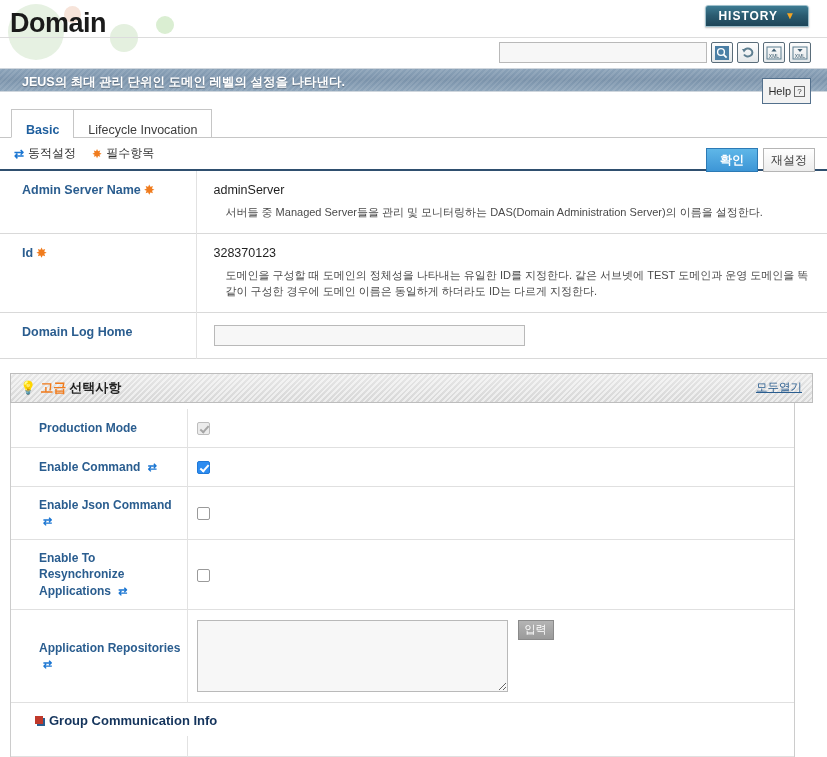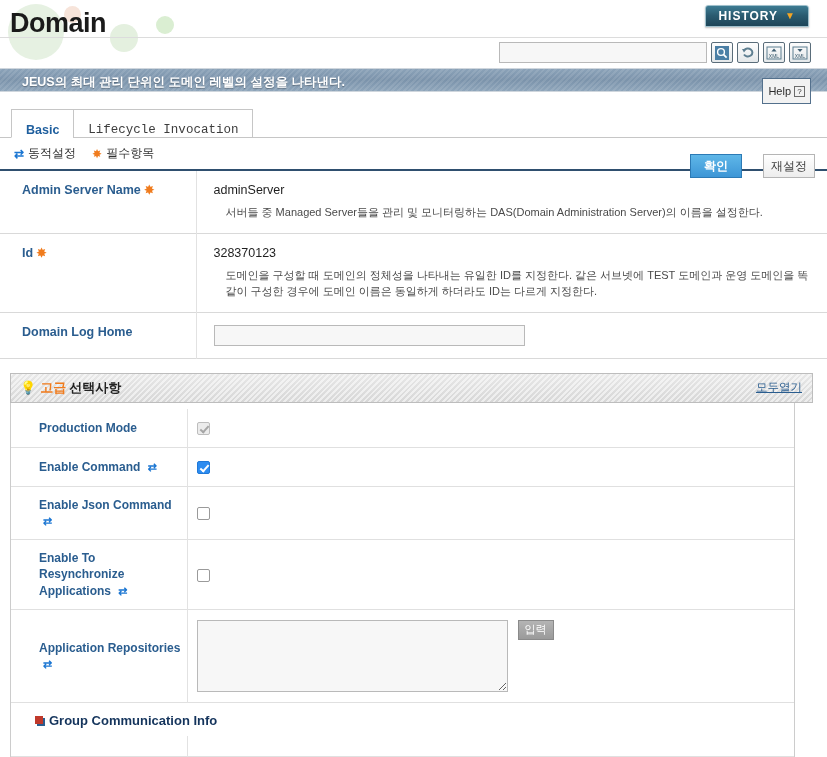--- a/index.html
+++ b/index.html
@@ -112,21 +112,21 @@
   .tab {
     position: relative; z-index: 2;
     height: 29px; padding: 0 14px;
     display: flex; align-items: flex-end;
     font-size: 12.5px;
     border: 1px solid #c6c6c6;
     background: #ffffff;
     color: #3d3d3d;
     cursor: pointer;
   }
-  .tab + .tab { margin-left: -1px; font-family: Liberation Mono, monospace; }
+  .tab + .tab { margin-left: -1px; }
   .tab.active {
     color: #1f5f9e; font-weight: bold;
     border-bottom-color: #ffffff;
   }
 
   
   .legendrow {
     position: relative;
     height: 33px;
     display: flex; align-items: center;
@@ -134,22 +134,22 @@
     border-bottom: 2px solid #2f4f6f;
   }
   .legend-item {
     display: flex; align-items: center; gap: 4px;
     font-size: 12px; color: #2f2f2f;
     margin-right: 16px;
   }
   .ico-dyn { color: #1b76d2; font-size: 12px; font-weight: bold; }
   .ico-req { color: #f07c1e; font-size: 12px; }
   .actionbtns {
-    position: absolute; right: 12px; top: 16px;
-    display: flex; gap: 21px; margin-left: 16px;
+    position: absolute; right: 12px; top: 10px;
+    display: flex; gap: 5px; margin-left: 16px;
   }
   .btn-primary {
     width: 52px; height: 24px;
     background: linear-gradient(180deg, #5fb7e8 0%, #3d96d6 100%);
     border: 1px solid #2c7ab5;
     color: #ffffff; font-size: 12px; font-weight: bold;
     cursor: pointer;
   }
   .btn-secondary {
     width: 52px; height: 24px;

